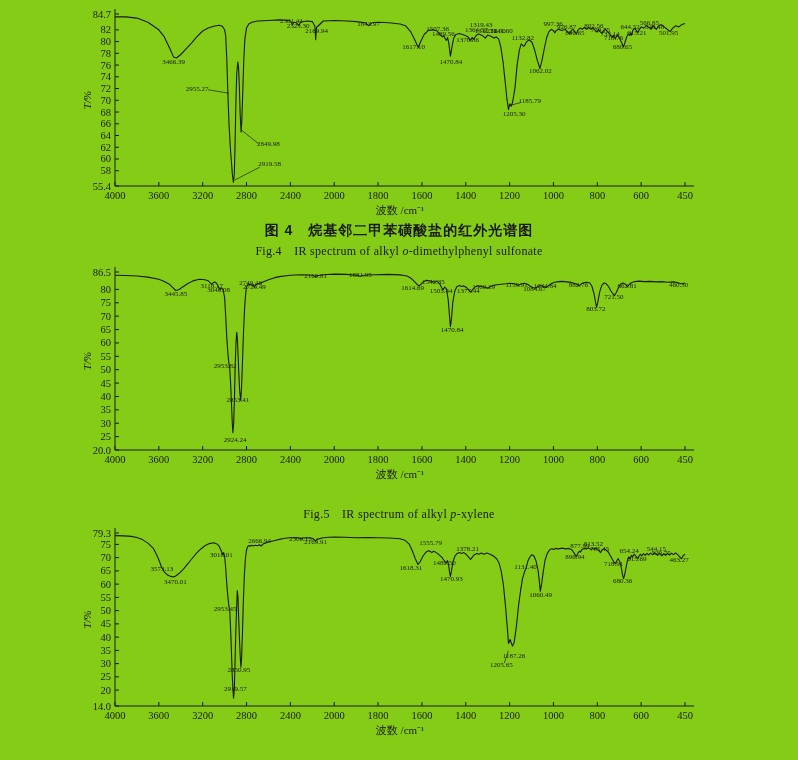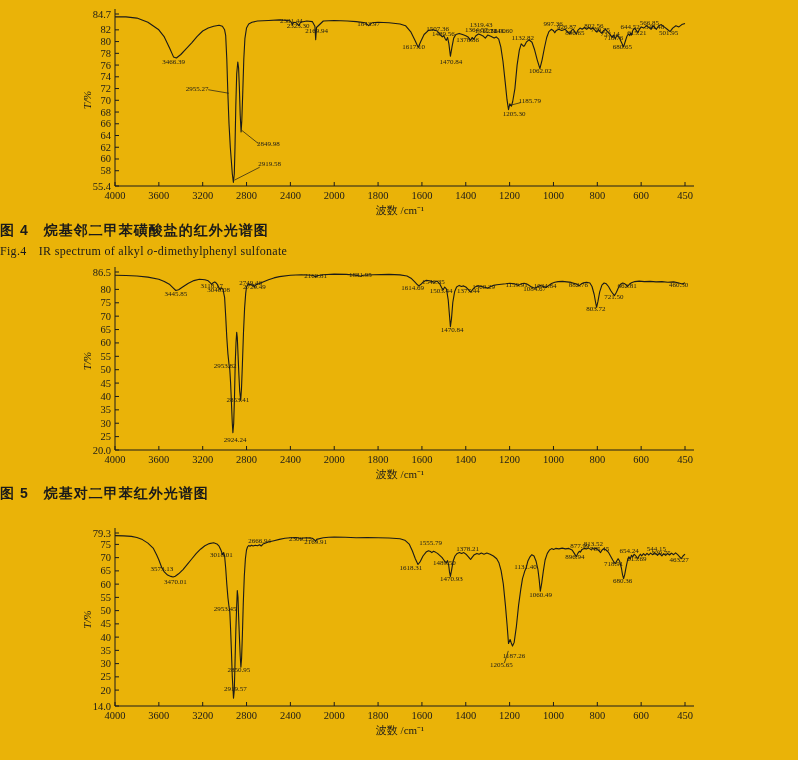--- a/index.html
+++ b/index.html
@@ -1,19 +1,19 @@
 <!DOCTYPE html>
 <html><head>
 <meta charset="utf-8">
 <style>
   html,body{margin:0;padding:0;background:#ffffff;}
-  .page{position:relative;width:798px;height:760px;background:#eab308;overflow:hidden;
+  .page{position:relative;width:798px;height:760px;background:#84cc16;overflow:hidden;
         font-family:"Liberation Serif", serif;color:#1a1a1a;}
   svg.plot{position:absolute;left:0;display:block;}
-  .cap{position:absolute;left:0;width:798px;white-space:pre;}
+  .cap{position:absolute;left:0;width:798px;text-align:center;white-space:pre;}
   .cap-cn{font-family:"Liberation Sans", sans-serif;font-weight:700;font-size:14px;letter-spacing:1px;}
   .cap-en{font-family:"Liberation Serif", serif;font-size:12px;letter-spacing:0.3px;}
   .cap-en i{font-style:italic;}
 </style>
 </head>
 <body>
 
 <div class="page">
   <svg id="plot0" class="plot" style="top:0" width="798" height="220">
       <g stroke="#1a1a1a" stroke-width="1" fill="none">
@@ -212,21 +212,21 @@
         <text x="516.6307692307693" y="28.989473684210513" text-anchor="middle">1159.91</text>
         <text x="534.6076923076923" y="33.00451127819547" text-anchor="middle">1084.67</text>
         <text x="545.1307692307691" y="29.52481203007518" text-anchor="middle">1034.84</text>
         <text x="578.4538461538461" y="29.257142857142867" text-anchor="middle">882.76</text>
         <text x="595.9923076923076" y="52.81203007518797" text-anchor="middle">803.72</text>
         <text x="613.9692307692308" y="40.76691729323308" text-anchor="middle">721.50</text>
         <text x="627.123076923077" y="29.792481203007533" text-anchor="middle">662.81</text>
         <text x="678.5692307692308" y="29.257142857142867" text-anchor="middle">460.30</text>
       </g>
     </svg>
-  <div class="cap cap-cn" style="top:485px">图 5　烷基对二甲苯红外光谱图</div>
+  <div class="cap cap-en" style="top:506px"><span>Fig.5　IR spectrum of alkyl </span><i>p</i><span>-xylene</span></div>
 
   <svg id="plot2" class="plot" style="top:518px" width="798" height="224">
       <g stroke="#1a1a1a" stroke-width="1" fill="none">
         <path d="M 115 10 V 188 H 694"></path>
         <line x1="115" y1="15" x2="119" y2="15"></line>
         <line x1="115" y1="26.39203675344563" x2="119" y2="26.39203675344563"></line>
         <line x1="115" y1="39.6385911179173" x2="119" y2="39.6385911179173"></line>
         <line x1="115" y1="52.88514548238897" x2="119" y2="52.88514548238897"></line>
         <line x1="115" y1="66.13169984686064" x2="119" y2="66.13169984686064"></line>
         <line x1="115" y1="79.3782542113323" x2="119" y2="79.3782542113323"></line>

